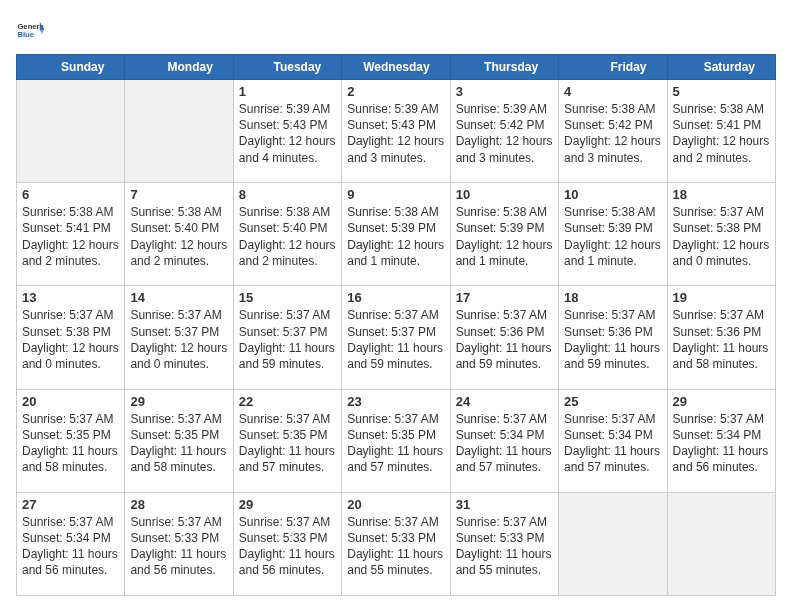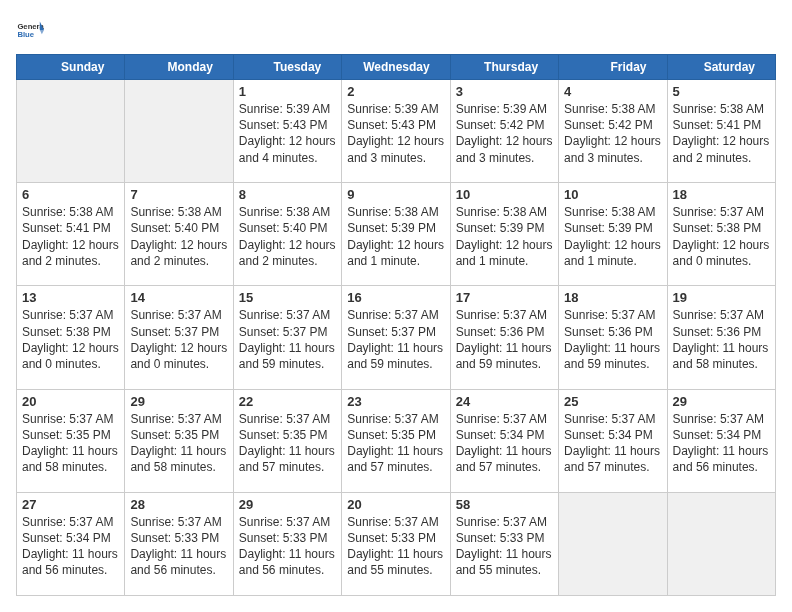--- a/index.html
+++ b/index.html
@@ -303,21 +303,21 @@
 Sunset: 5:33 PM
 Daylight: 11 hours and 56 minutes.</div>
           </td>
           <td>
             <span class="day-num">20</span>
             <div class="day-info" style="white-space: pre-line;">Sunrise: 5:37 AM
 Sunset: 5:33 PM
 Daylight: 11 hours and 55 minutes.</div>
           </td>
           <td>
-            <span class="day-num">58</span>
+            <span class="day-num">31</span>
             <div class="day-info" style="white-space: pre-line;">Sunrise: 5:37 AM
 Sunset: 5:33 PM
 Daylight: 11 hours and 55 minutes.</div>
           </td>
           <td class="empty"></td>
           <td class="empty"></td>
         </tr>
       </tbody>
   </table>
 </div>

